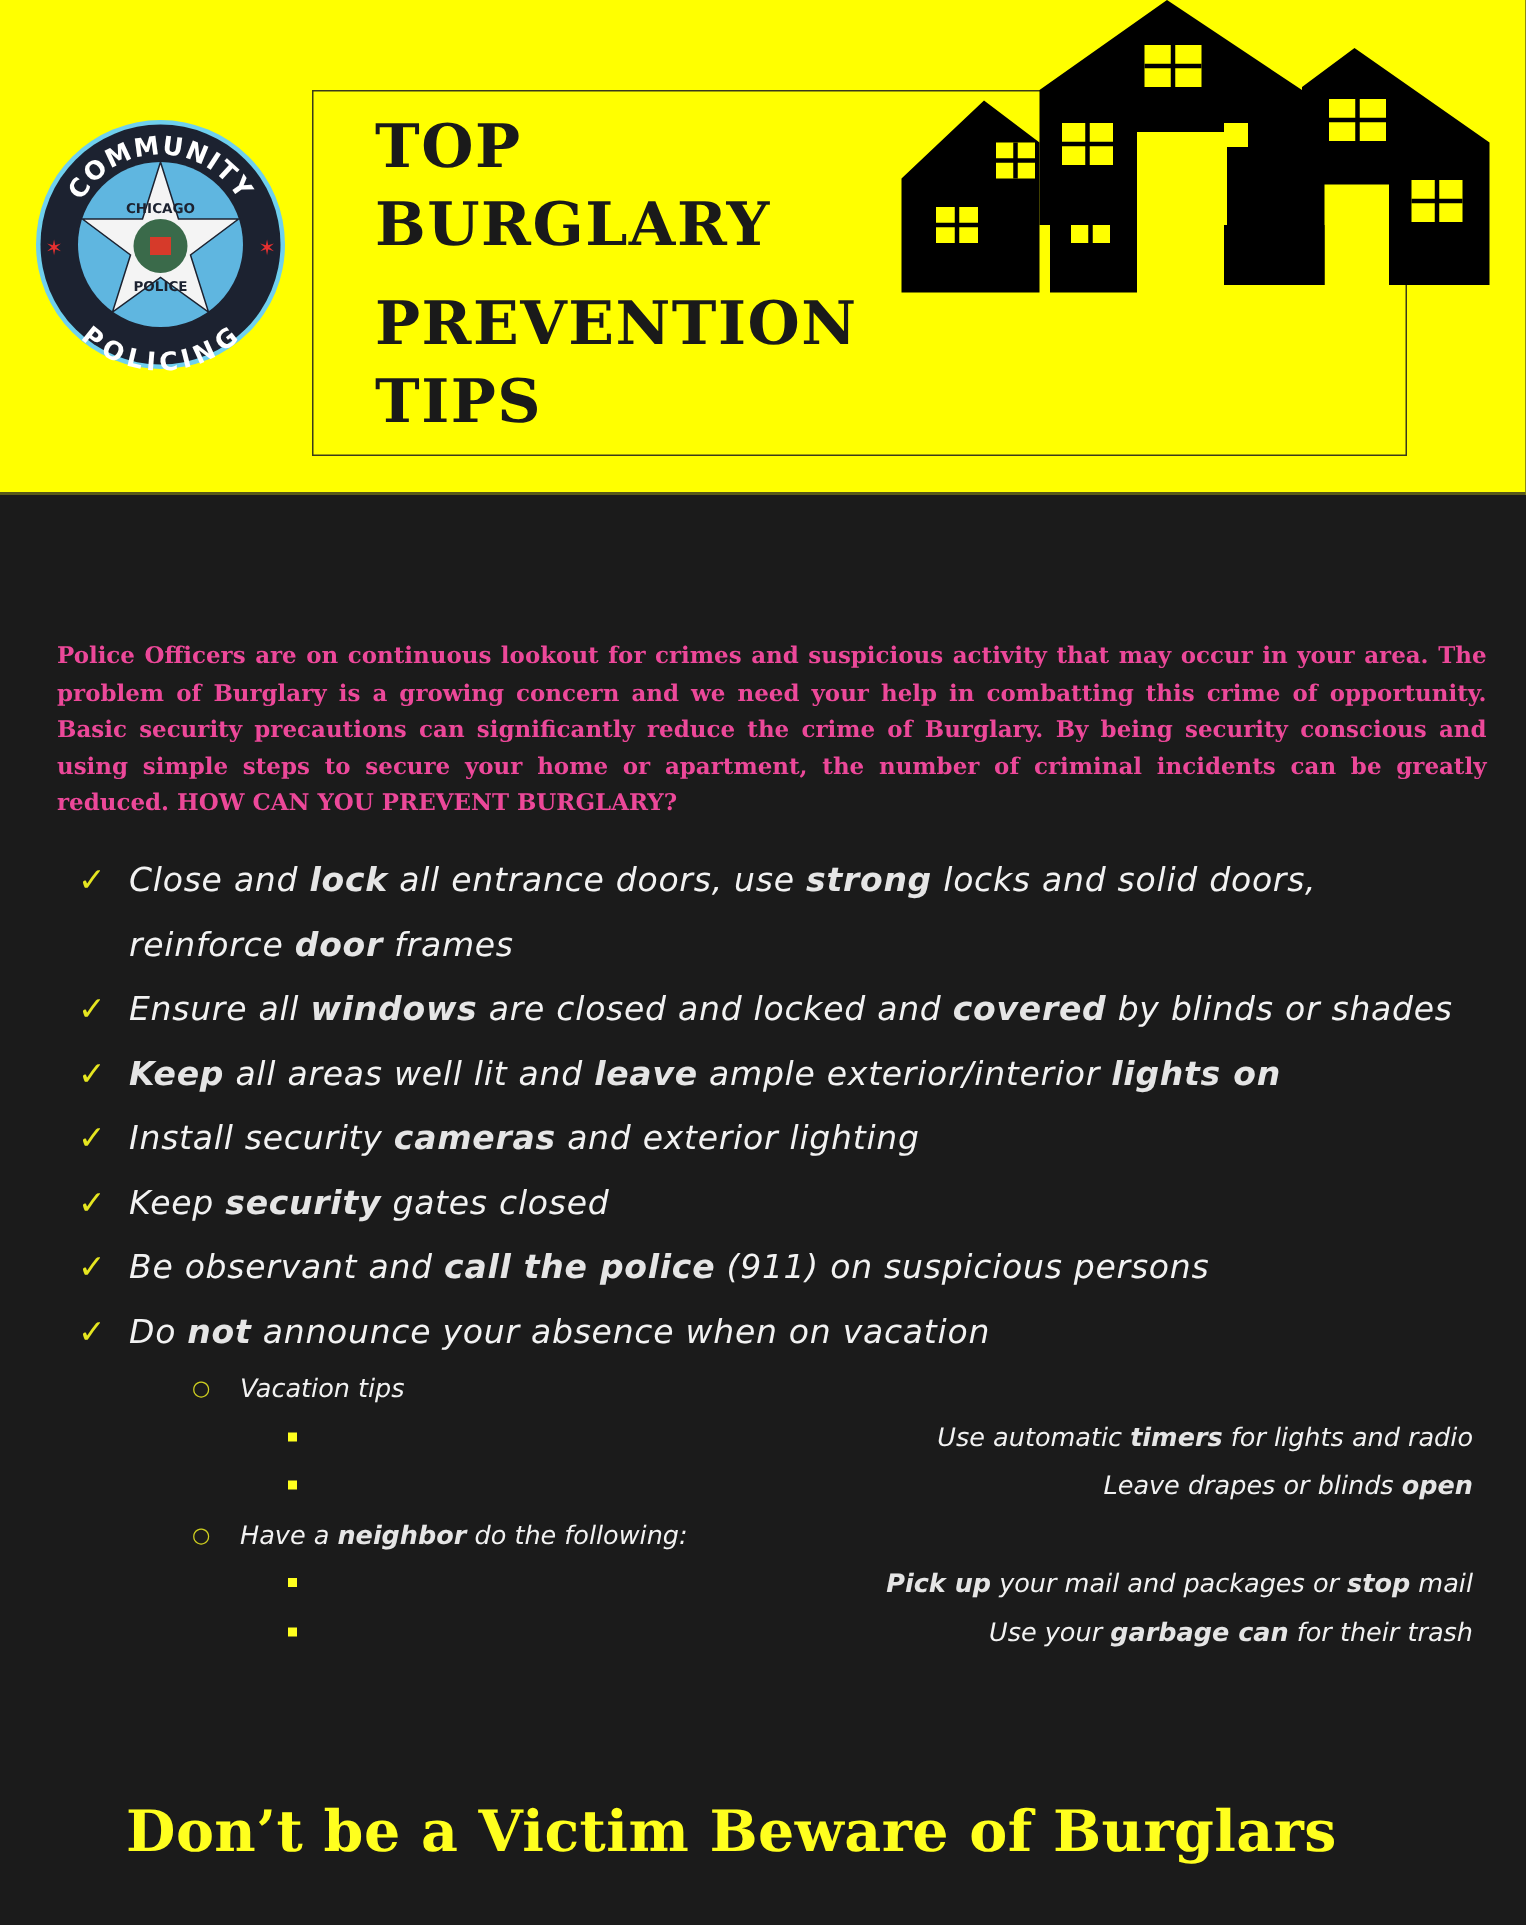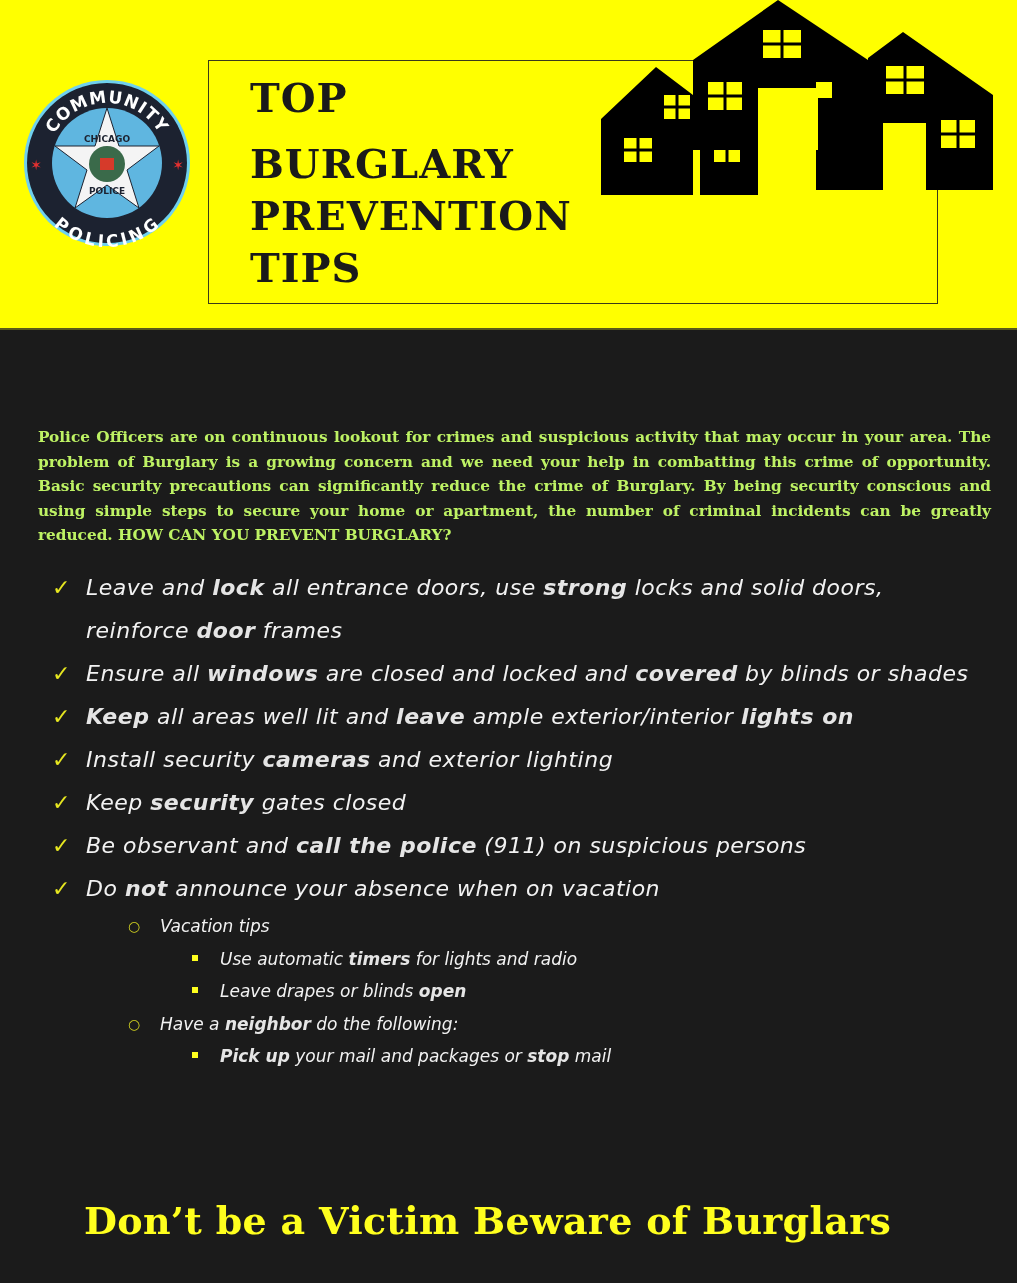--- a/index.html
+++ b/index.html
@@ -27,21 +27,21 @@
     font-family: "DejaVu Serif", serif; font-weight: bold;
     color: #1a1a1a; font-size: 40px; letter-spacing: 1px;
     line-height: 1;
   }
   .houses {
     position: absolute; left: 598px; top: 0px; width: 400px; height: 200px;
   }
   .intro {
     position: absolute; left: 38px; top: 425px; width: 953px;
     font-family: "DejaVu Serif", serif; font-weight: bold;
-    color: #bef264; font-size: 15.3px; line-height: 24.5px;
+    color: #ec4899; font-size: 15.3px; line-height: 24.5px;
     text-align: justify;
   }
   .tips {
     position: absolute; left: 52px; top: 566px; width: 930px;
     color: #f2f2f2;
     font-family: "DejaVu Sans", sans-serif; font-style: italic;
   }
   .tip {
     position: relative; padding-left: 34px;
     font-size: 22px; line-height: 43px; letter-spacing: 0.5px;
@@ -52,21 +52,21 @@
   .hl { color: #e5e5e5; font-weight: bold; }
   .sub1 {
     position: relative; padding-left: 108px;
     font-size: 17px; line-height: 32.5px;
   }
   .sub1 .bullet {
     position: absolute; left: 76px; top: 0; color: #cfcf20; font-style: normal; font-size: 14px;
   }
   .sub2 {
     position: relative; padding-left: 168px;
-    font-size: 17px; line-height: 32.5px;
+    font-size: 17px; line-height: 32.5px; text-align: right;
   }
   .sub2 .bullet {
     position: absolute; left: 140px; top: 12px; width: 6px; height: 6px; background: #ffff1e;
   }
   .footer {
     position: absolute; left: 84px; top: 1198px;
     font-family: "DejaVu Serif", serif; font-weight: bold;
     color: #ffff1e; font-size: 38px; letter-spacing: 0.3px;
   }
 </style>
@@ -126,31 +126,31 @@
         <line x1="26" y1="150" x2="54" y2="150"></line>
       <line x1="129" y1="150" x2="129" y2="162"></line>
       <line x1="307" y1="66" x2="307" y2="94"></line>
         <line x1="288" y1="80" x2="326" y2="80"></line>
       <line x1="360" y1="120" x2="360" y2="148"></line>
         <line x1="343" y1="134" x2="377" y2="134"></line>
     </g>
   </svg>
 
   <div class="title-line" style="top:78px;text-align:center;">TOP</div>
-  <div class="title-line" style="top:130px;margin-top:14px;">BURGLARY</div>
+  <div class="title-line" style="top:130px;">BURGLARY</div>
   <div class="title-line" style="top:196px;">PREVENTION</div>
   <div class="title-line" style="top:248px;text-align:center;">TIPS</div>
 </div>
 
 <div class="intro">Police Officers are on continuous lookout for crimes and suspicious activity that may occur in your area. The problem of Burglary is a growing concern and we need your help in combatting this crime of opportunity. Basic security precautions can significantly reduce the crime of Burglary. By being security conscious and using simple steps to secure your home or apartment, the number of criminal incidents can be greatly reduced. HOW CAN YOU PREVENT BURGLARY?</div>
 
 <div class="tips">
   <div class="tip">
     <span class="check">✓</span>
-    <span>Leave and </span><span class="hl">lock</span><span> all entrance doors, use </span><span class="hl">strong</span><span> locks and solid doors, reinforce </span><span class="hl">door</span><span> frames</span>
+    <span>Close and </span><span class="hl">lock</span><span> all entrance doors, use </span><span class="hl">strong</span><span> locks and solid doors, reinforce </span><span class="hl">door</span><span> frames</span>
   </div>
   <div class="tip">
     <span class="check">✓</span>
     <span>Ensure all </span><span class="hl">windows</span><span> are closed and locked and </span><span class="hl">covered</span><span> by blinds or shades</span>
   </div>
   <div class="tip">
     <span class="check">✓</span>
     <span class="hl">Keep</span><span> all areas well lit and </span><span class="hl">leave</span><span> ample exterior/interior </span><span class="hl">lights on</span>
   </div>
   <div class="tip">
@@ -184,15 +184,19 @@
   </div>
 
   <div class="sub1">
     <span class="bullet">○</span>
     <span>Have a </span><span class="hl">neighbor</span><span> do the following:</span>
   </div>
   <div class="sub2">
     <span class="bullet"></span>
     <span class="hl">Pick up</span><span> your mail and packages or </span><span class="hl">stop</span><span> mail</span>
   </div>
+  <div class="sub2">
+    <span class="bullet"></span>
+    <span>Use your </span><span class="hl">garbage can</span><span> for their trash</span>
+  </div>
 </div>
 
 <div class="footer">Don’t be a Victim Beware of Burglars</div>
 
 </body></html>

